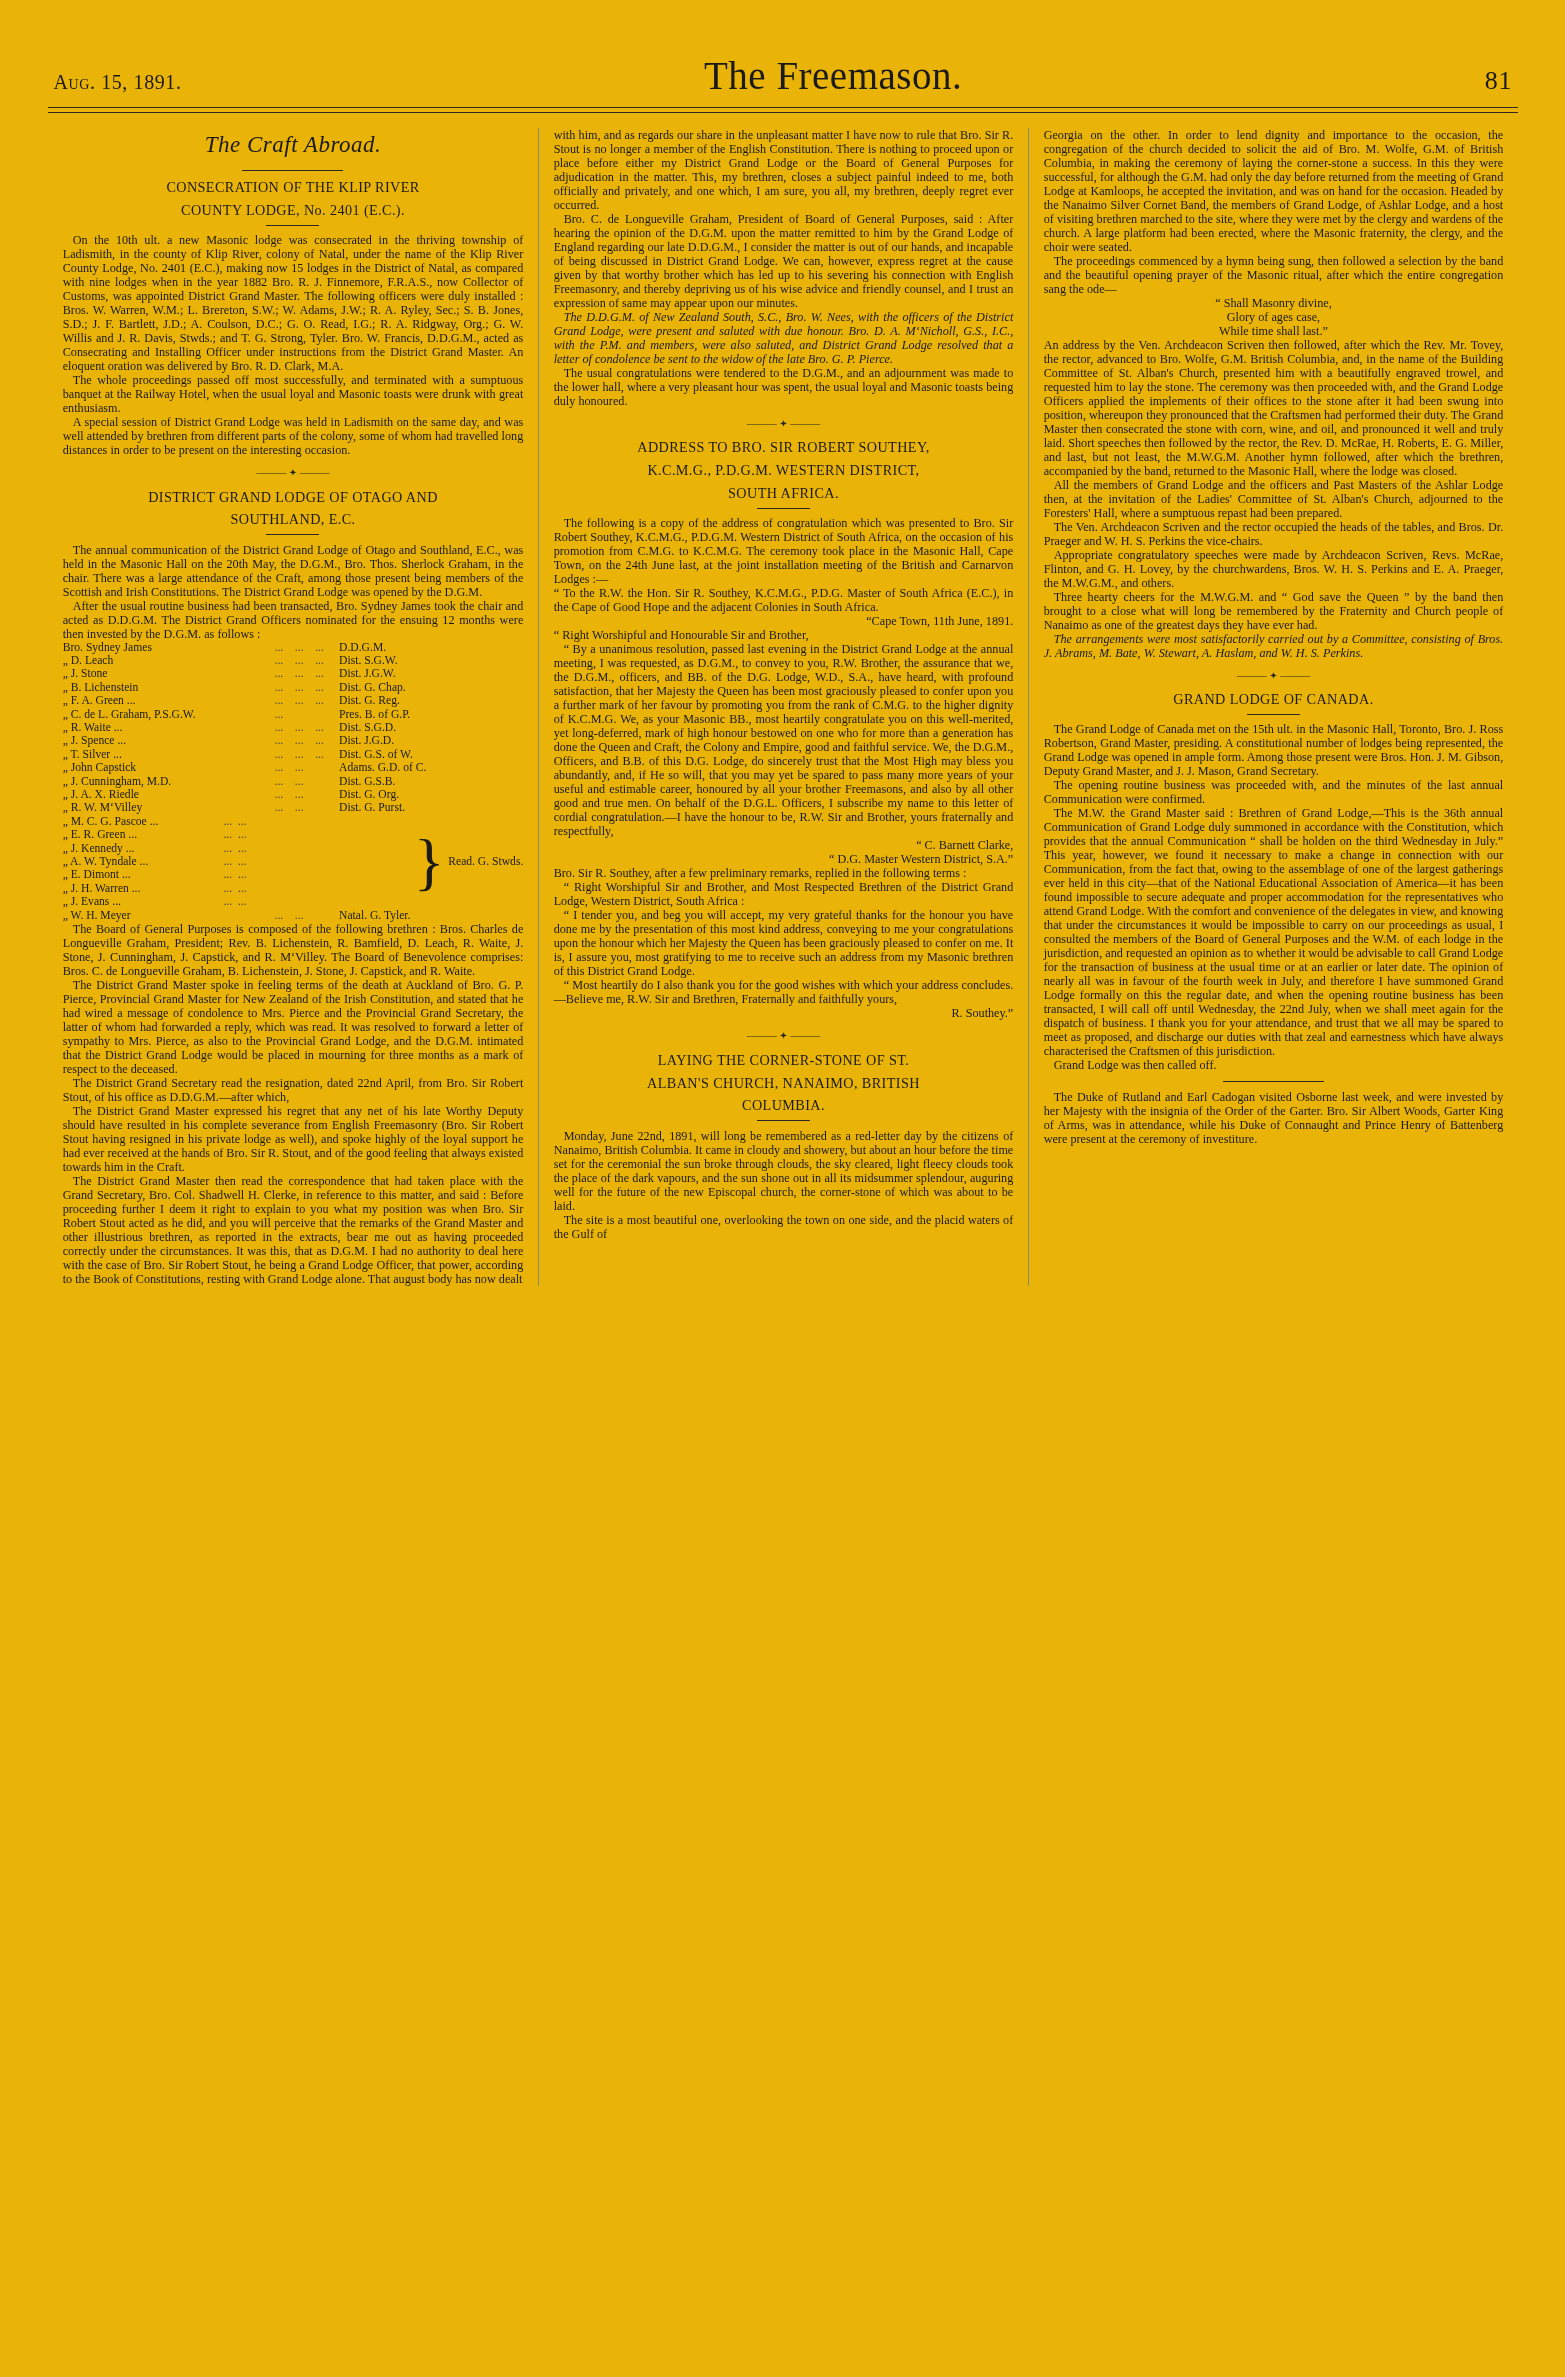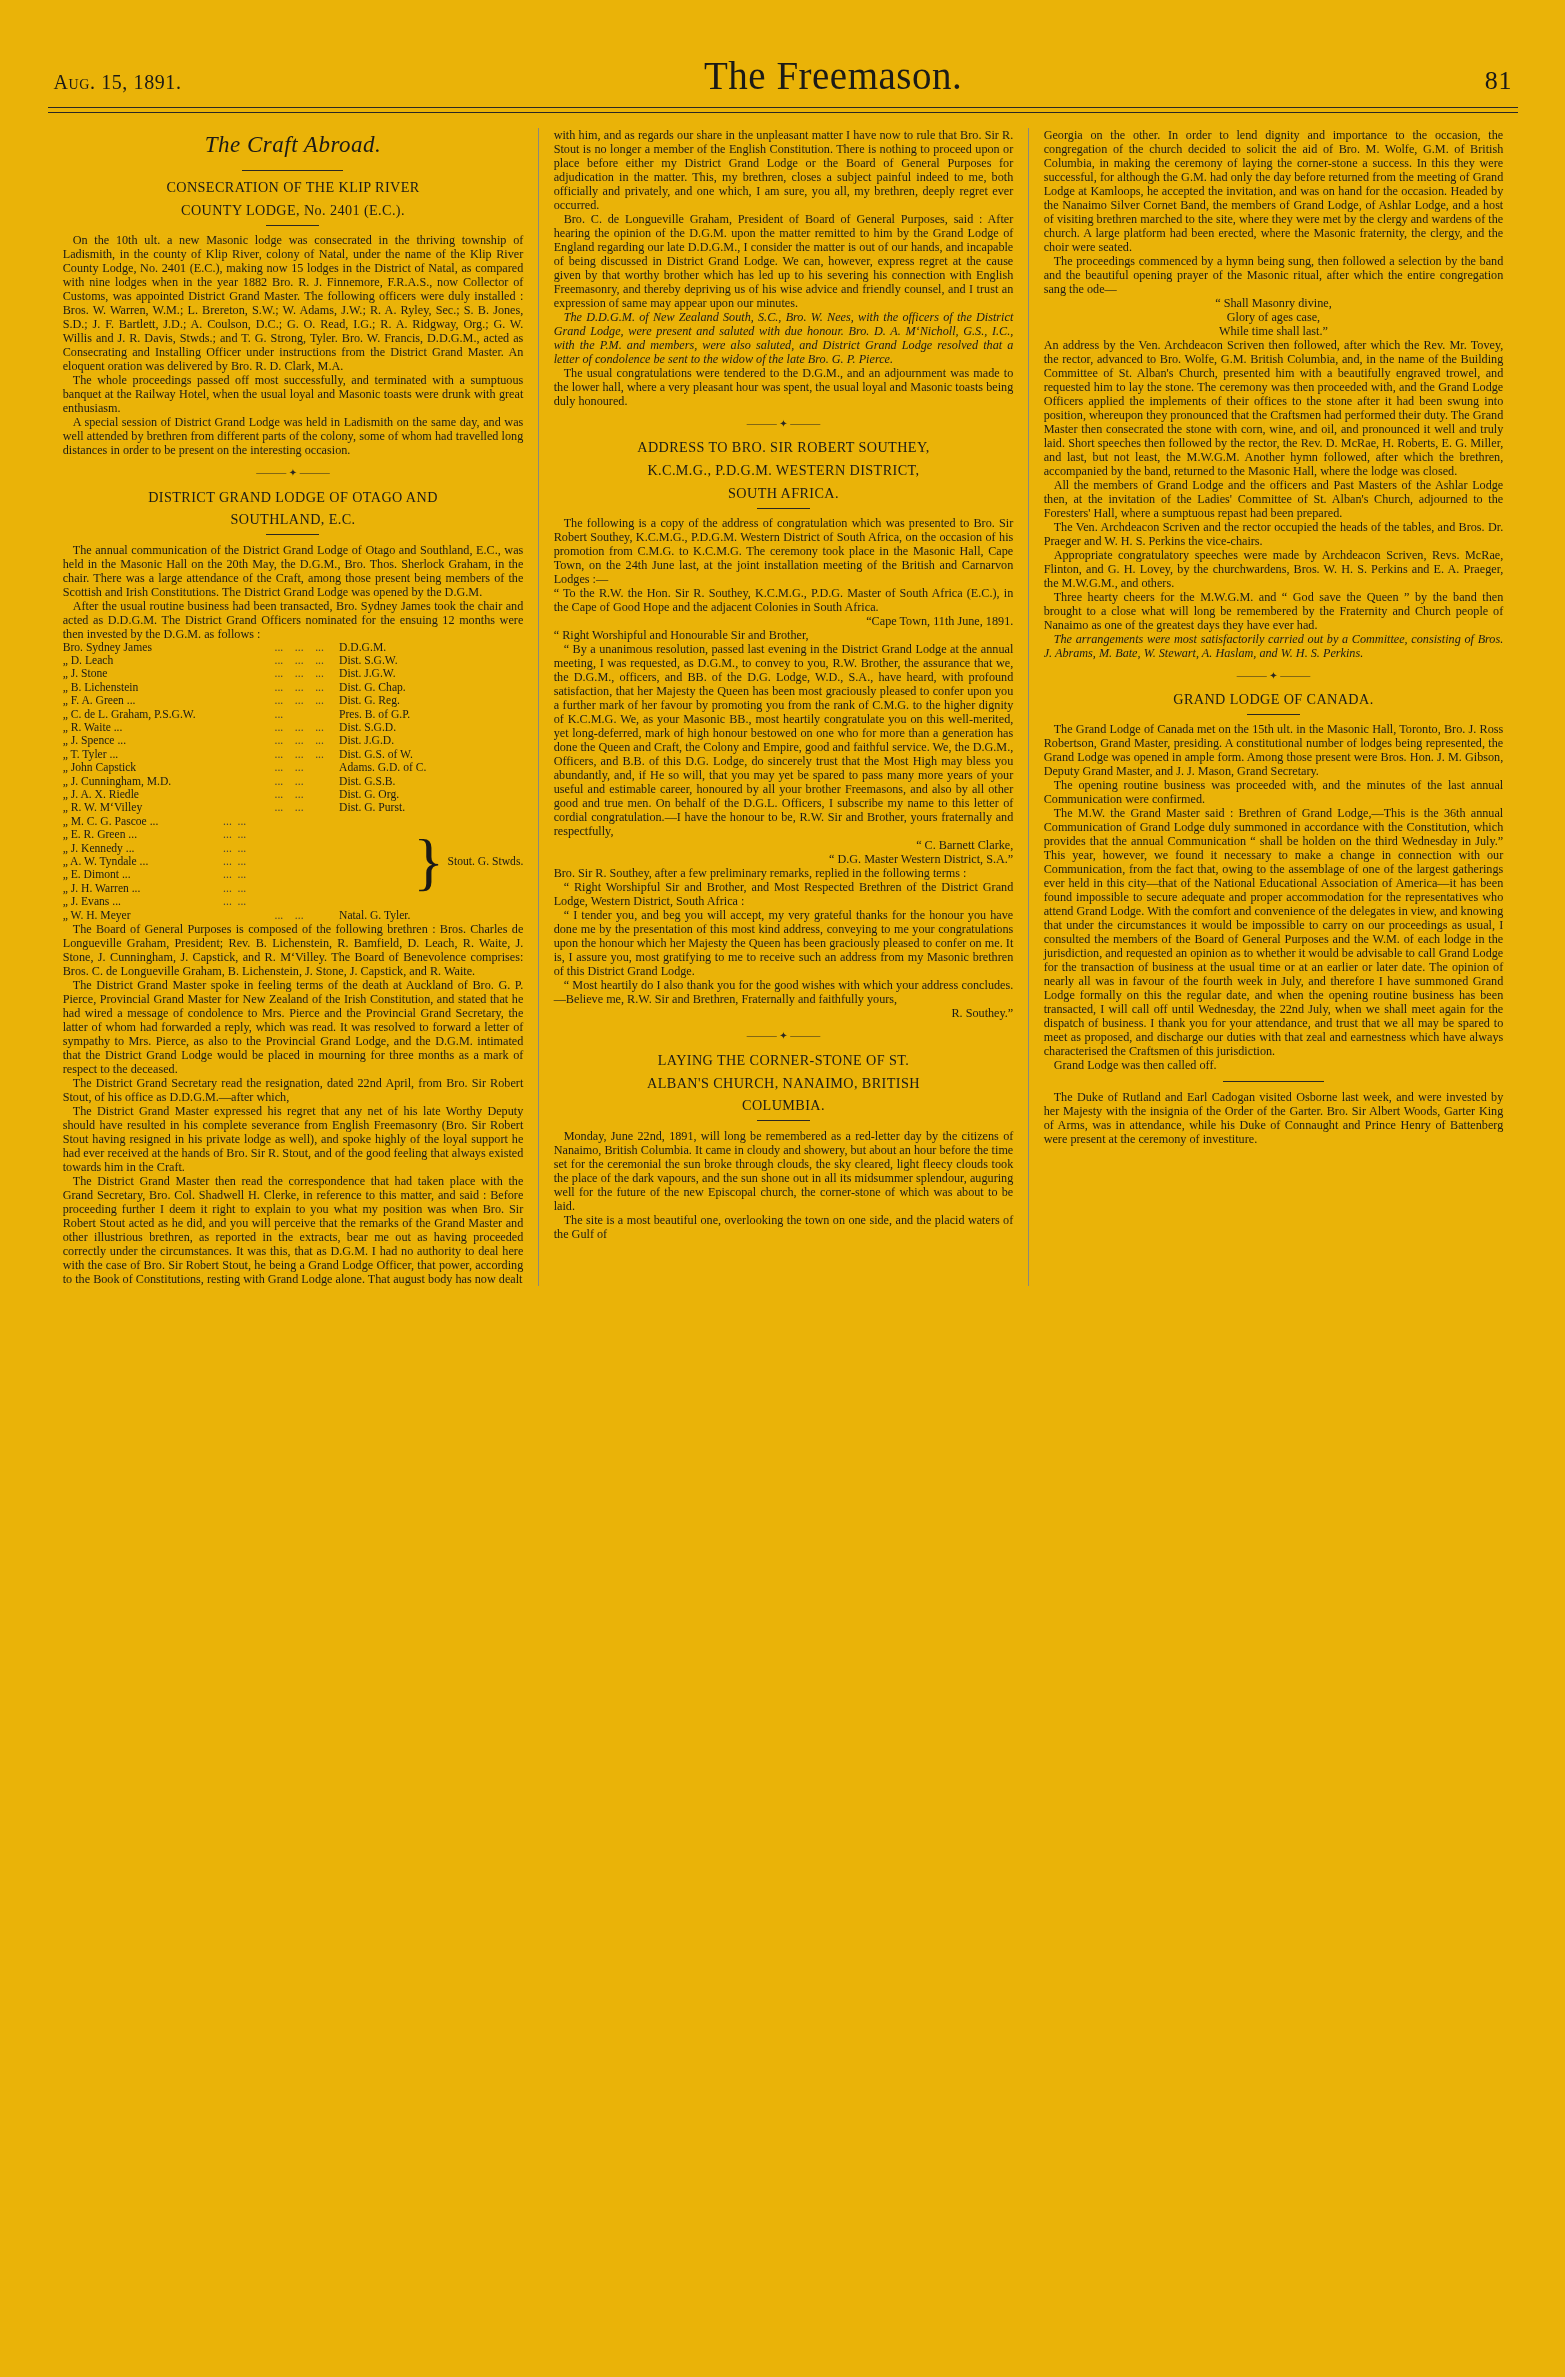--- a/index.html
+++ b/index.html
@@ -177,21 +177,21 @@
           <span class="nm">„   R. Waite   ...</span>
           <span class="dots">...&nbsp;&nbsp;&nbsp;&nbsp;...&nbsp;&nbsp;&nbsp;&nbsp;...</span>
           <span class="of">Dist. S.G.D.</span>
         </div>
         <div class="row">
           <span class="nm">„   J. Spence   ...</span>
           <span class="dots">...&nbsp;&nbsp;&nbsp;&nbsp;...&nbsp;&nbsp;&nbsp;&nbsp;...</span>
           <span class="of">Dist. J.G.D.</span>
         </div>
         <div class="row">
-          <span class="nm">„   T. Tyler    ...</span>
+          <span class="nm">„   T. Silver    ...</span>
           <span class="dots">...&nbsp;&nbsp;&nbsp;&nbsp;...&nbsp;&nbsp;&nbsp;&nbsp;...</span>
           <span class="of">Dist. G.S. of W.</span>
         </div>
         <div class="row">
           <span class="nm">„   John Capstick</span>
           <span class="dots">...&nbsp;&nbsp;&nbsp;&nbsp;...</span>
           <span class="of">Adams. G.D. of C.</span>
         </div>
         <div class="row">
           <span class="nm">„   J. Cunningham, M.D.</span>
@@ -234,21 +234,21 @@
             <div class="row">
               <span class="nm">„   J. H. Warren   ...</span>
               <span class="dots">...&nbsp;&nbsp;...</span>
             </div>
             <div class="row">
               <span class="nm">„   J. Evans    ...</span>
               <span class="dots">...&nbsp;&nbsp;...</span>
             </div>
           </div>
           <div class="brace-mark">}</div>
-          <div>Stout. G. Stwds.</div>
+          <div>Read. G. Stwds.</div>
         </div>
 
         <div class="row">
           <span class="nm">„   W. H. Meyer</span>
           <span class="dots">...&nbsp;&nbsp;&nbsp;&nbsp;...</span>
           <span class="of">Natal. G. Tyler.</span>
         </div>
       </div>
 
       <p>The Board of General Purposes is composed of the following brethren : Bros. Charles de Longueville Graham, President; Rev. B. Lichenstein, R. Bamfield, D. Leach, R. Waite, J. Stone, J. Cunningham, J. Capstick, and R. M‘Villey. The Board of Benevolence comprises: Bros. C. de Longueville Graham, B. Lichenstein, J. Stone, J. Capstick, and R. Waite.</p>

